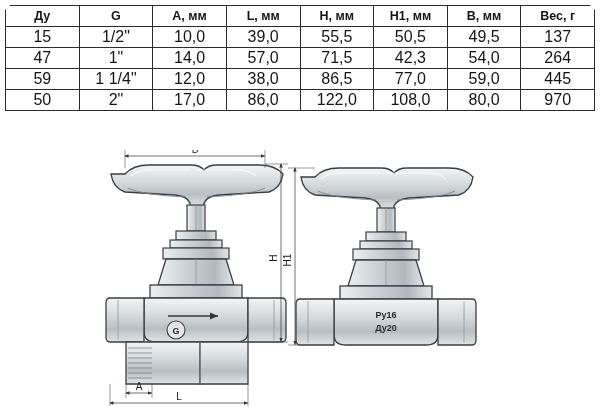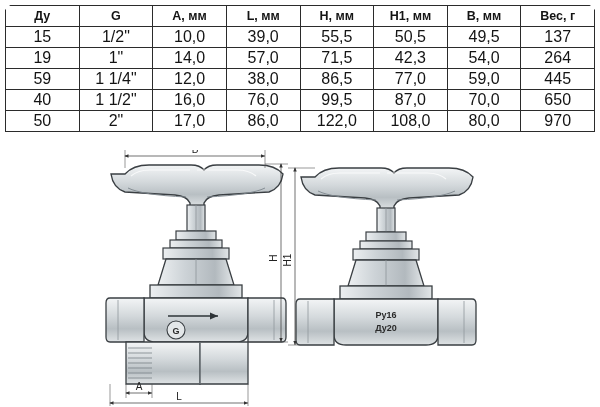--- a/index.html
+++ b/index.html
@@ -90,48 +90,38 @@
         <td>15</td>
         <td>1/2"</td>
         <td>10,0</td>
         <td>39,0</td>
         <td>55,5</td>
         <td>50,5</td>
         <td>49,5</td>
         <td>137</td>
       </tr>
       <tr>
-        <td>19</td>
+        <td>47</td>
         <td>1"</td>
         <td>14,0</td>
         <td>57,0</td>
         <td>71,5</td>
         <td>42,3</td>
         <td>54,0</td>
         <td>264</td>
       </tr>
       <tr>
         <td>59</td>
         <td>1 1/4"</td>
         <td>12,0</td>
         <td>38,0</td>
         <td>86,5</td>
         <td>77,0</td>
         <td>59,0</td>
         <td>445</td>
-      </tr>
-      <tr>
-        <td>40</td>
-        <td>1 1/2"</td>
-        <td>16,0</td>
-        <td>76,0</td>
-        <td>99,5</td>
-        <td>87,0</td>
-        <td>70,0</td>
-        <td>650</td>
       </tr>
       <tr>
         <td>50</td>
         <td>2"</td>
         <td>17,0</td>
         <td>86,0</td>
         <td>122,0</td>
         <td>108,0</td>
         <td>80,0</td>
         <td>970</td>

